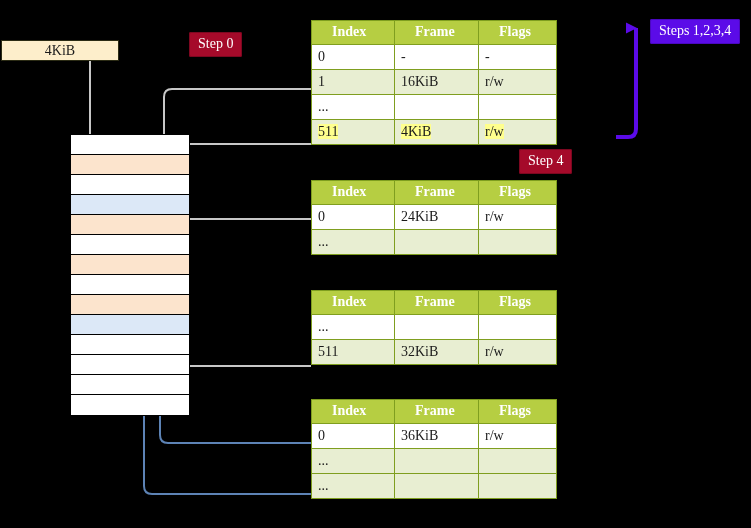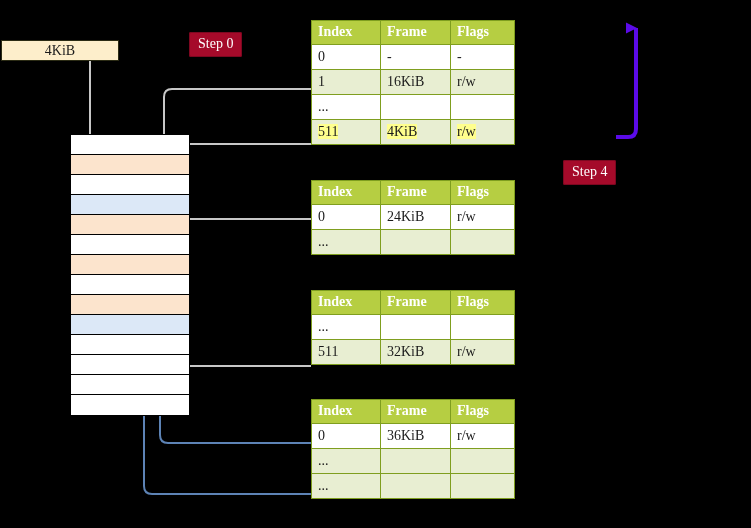--- a/index.html
+++ b/index.html
@@ -45,21 +45,21 @@
   .badge-red {
     background: #a50a2a;
     box-shadow: 0 0 0 1px #7d0720 inset;
   }
   .badge-blue {
     background: #5b0be8;
     box-shadow: 0 0 0 1px #4a08c0 inset;
   }
 
   #badge-step0 { left: 189px; top: 24px; margin-top: 8px; }
-  #badge-step4 { left: 519px; top: 160px; margin-left: 44px; }
+  #badge-step4 { left: 519px; top: 149px; }
   #badge-steps123 { left: 512px; top: 19px; }
   #badge-steps1234 { left: 650px; top: 19px; }
 
   
   #kib-box {
     position: absolute;
     left: 1px;
     top: 40px;
     width: 118px;
     height: 21px;
@@ -113,21 +113,21 @@
     font-size: 14px;
     color: #1a1a1a;
     background: #ffffff;
     table-layout: fixed;
   }
   .ptable th {
     background: #b6ce42;
     color: #ffffff;
     font-weight: bold;
     text-align: left;
-    padding: 3px 6px 4px 6px;
+    padding: 3px 6px 4px 20px;
     border: 1px solid #7f9e1f;
     font-size: 14px;
   }
   .ptable td {
     padding: 3px 6px 4px 6px;
     border: 1px solid #7f9e1f;
     height: 17px;
     vertical-align: middle;
     overflow: hidden;
     white-space: nowrap;
@@ -197,20 +197,21 @@
       <path d="M616,137 L628,137 Q636,137 636,129 L636,28" stroke="#5b0be8" stroke-width="4" fill="none" marker-end="url(#mk-violet)"></path>
     </g>
   </svg>
 
   <div id="kib-box">
     <span>4KiB</span>
   </div>
 
   <div id="badge-step0" class="badge badge-red">Step 0</div>
   <div id="badge-step4" class="badge badge-red">Step 4</div>
+  <div id="badge-steps1234" class="badge badge-blue">Steps 1,2,3,4</div>
 
   <div id="memgrid">
       <div class="memrow tick"></div>
       <div class="memrow orange tick"></div>
       <div class="memrow tick"></div>
       <div class="memrow blue"></div>
       <div class="memrow orange tick"></div>
       <div class="memrow"></div>
       <div class="memrow orange tick"></div>
       <div class="memrow"></div>

